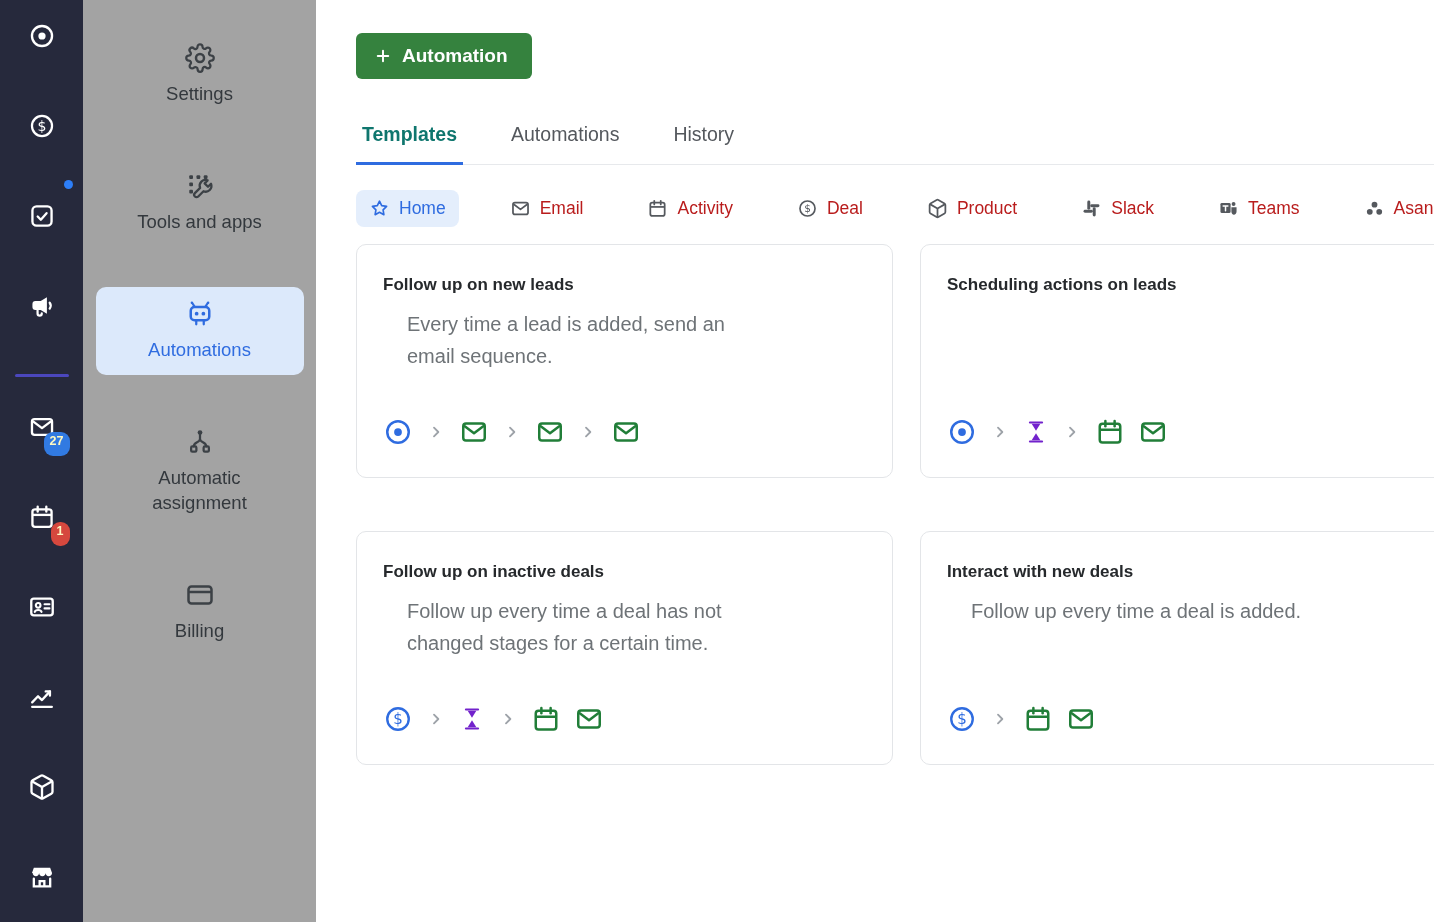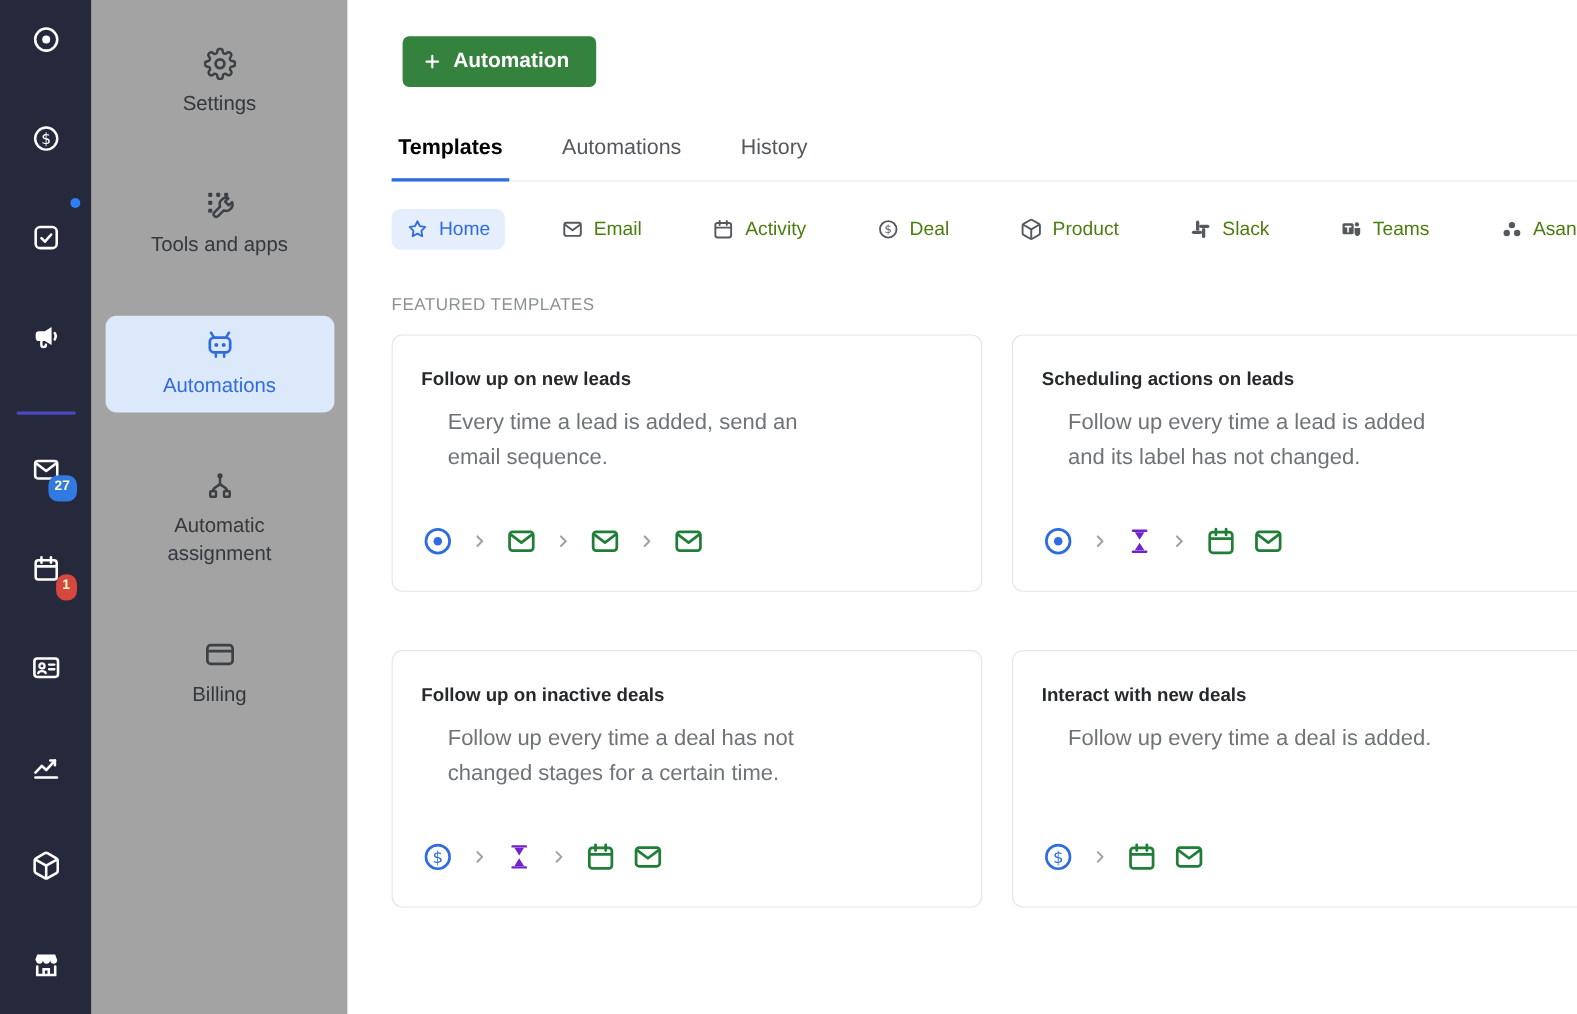--- a/index.html
+++ b/index.html
@@ -57,40 +57,40 @@
   .side-item.active svg { color: #2f6ce0; }
   .side-label { max-width: 160px; }
 
   
   .main { flex: 1; min-width: 0; padding: 33px 0 0 40px; background: #fff; }
 
   .btn-automation {
     display: inline-flex; align-items: center; gap: 10px;
     background: #35823e; color: #fff; border: none; border-radius: 6px;
     padding: 12px 24px 12px 18px; font-size: 19px; font-weight: bold;
-    font-family: inherit; cursor: pointer; margin-left: 10px;
+    font-family: inherit; cursor: pointer;
   }
   .btn-automation svg { width: 18px; height: 18px; }
 
   .tabs {
     display: flex; gap: 42px; margin-top: 44px;
     border-bottom: 1px solid #e7e9ec;
   }
   .tab {
     font-size: 19.5px; color: #54585d; padding: 0 6px 16px;
     cursor: pointer; margin-bottom: -1px;
   }
   .tab.active {
-    color: #000000; font-weight: bold; border-bottom: 3px solid #2f6ce0;
+    color: #0f766e; font-weight: bold; border-bottom: 3px solid #2f6ce0;
   }
 
   .chips { display: flex; align-items: center; gap: 38px; margin-top: 25px; white-space: nowrap; }
   .chip {
     display: inline-flex; align-items: center; gap: 9px;
-    font-size: 17.5px; color: #4d7c0f; padding: 8px 13px; border-radius: 8px;
+    font-size: 17.5px; color: #b91c1c; padding: 8px 13px; border-radius: 8px;
     cursor: pointer;
   }
   .chip svg { width: 21px; height: 21px; color: #55595e; }
   .chip.active { background: #e4eefc; color: #2f6ce0; }
   .chip.active svg { color: #2f6ce0; }
 
   .section-label {
     margin-top: 42px; font-size: 15.5px; color: #8b9096; letter-spacing: 0.4px;
   }
 
@@ -384,21 +384,20 @@
         <span>Teams</span>
       </div>
       <div class="chip">
         <svg>
             <use href="#i-asana"></use>
           </svg>
         <span>Asana</span>
       </div>
     </div>
 
-    <div class="section-label">FEATURED TEMPLATES</div>
 
     <div class="cards">
 
       <div class="card">
         <div class="card-title">Follow up on new leads</div>
         <div class="card-desc">Every time a lead is added, send an email sequence.</div>
         <div class="card-flow">
           <svg class="fi blue">
               <use href="#i-target"></use>
             </svg>
@@ -418,21 +417,20 @@
               <use href="#i-chev"></use>
             </svg>
           <svg class="fi green">
               <use href="#i-mail"></use>
             </svg>
         </div>
       </div>
 
       <div class="card">
         <div class="card-title">Scheduling actions on leads</div>
-        <div class="card-desc">Follow up every time a lead is added and its label has not changed.</div>
         <div class="card-flow">
           <svg class="fi blue">
               <use href="#i-target"></use>
             </svg>
           <svg class="fc">
               <use href="#i-chev"></use>
             </svg>
           <svg class="fi purple">
               <use href="#i-hourglass"></use>
             </svg>

